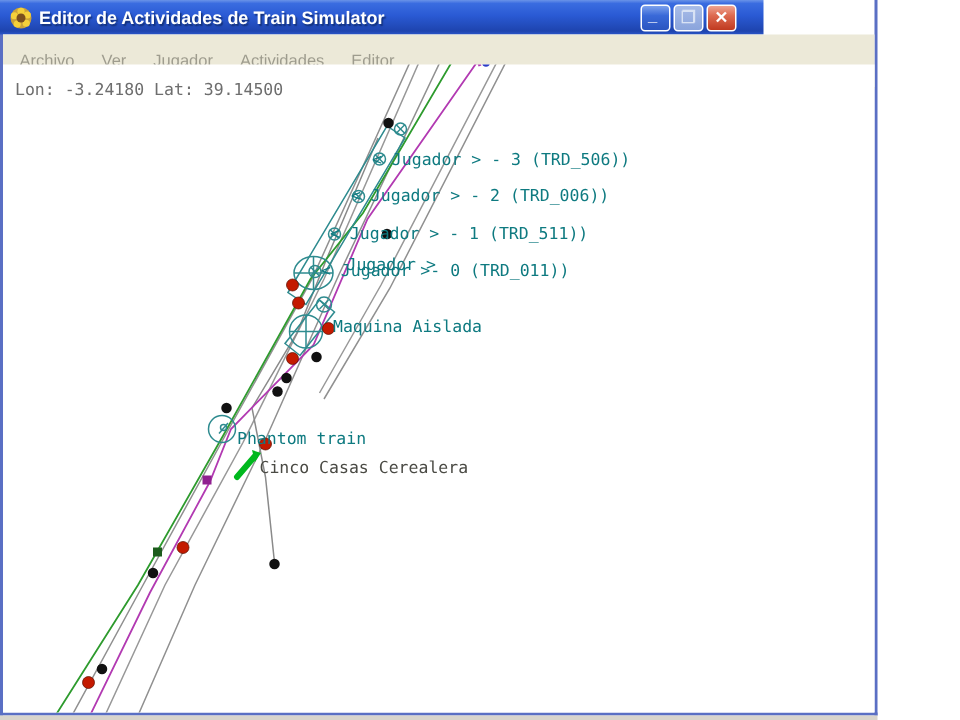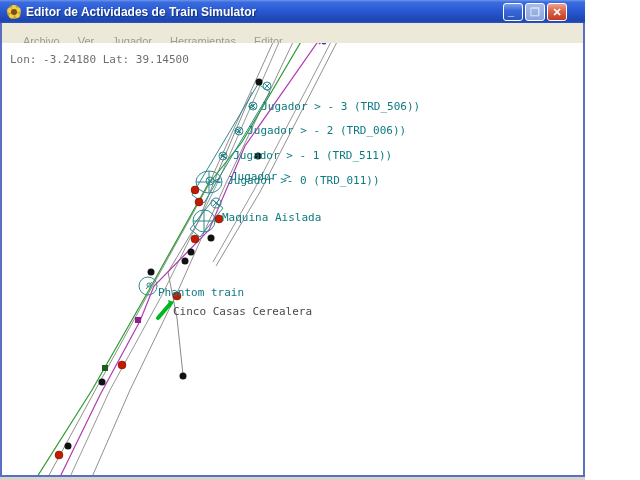--- a/index.html
+++ b/index.html
@@ -7,38 +7,38 @@
               font-family:"Liberation Sans", sans-serif; }
   .stage { position:relative; width:640px; height:480px; background:#ffffff; }
 
   
   .app-window { position:absolute; left:0; top:0; width:585px; height:477px;
                 border-left:2px solid #5a6fc4; border-right:2px solid #5a6fc4;
                 border-bottom:2px solid #5a6fc4; background:#ffffff; }
   .below-strip { position:absolute; left:0; top:477px; width:585px; height:3px; background:#d8d4cc; }
 
   
-  .titlebar { position:absolute; left:-2px; top:0; width:585px; height:23px;
+  .titlebar { position:absolute; left:-2px; top:0; width:509px; height:23px;
               background:linear-gradient(180deg,#6a93e8 0%, #3a6ce0 10%, #2a5ad4 45%, #1e44ae 90%, #2a55c8 100%);
               display:flex; align-items:center; padding:0 4px; }
   .app-icon { width:16px; height:16px; margin:0 4px 0 2px; flex:0 0 auto; }
   .title-text { color:#ffffff; font-weight:bold; font-size:12px;
                 text-shadow:1px 1px 1px #12307a; white-space:nowrap; }
   .win-buttons { position:absolute; right:18px; top:3px; display:flex; gap:2px; }
   .win-btn { width:20px; height:18px; border-radius:3px; border:1px solid #ffffff;
              font-size:11px; line-height:16px; text-align:center; color:#fff; font-weight:bold; }
   .btn-min   { background:linear-gradient(180deg,#7ba0ec,#3969d8 40%,#2a55c0); }
   .btn-min span { display:block; text-align:left; padding-left:4px; line-height:14px; }
   .btn-max   { background:linear-gradient(180deg,#a8bce8,#8aa4dc); color:#d8e2f4; }
   .btn-close { background:linear-gradient(180deg,#efa390,#dd6a50 40%,#c03a20); }
 
   
   .menubar { position:absolute; left:0; top:23px; width:581px; height:36px;
              background:#ece9d8; border-bottom:1px solid #aca899;
-             display:flex; align-items:center; padding-left:21px; }
+             display:flex; align-items:center; padding-left:11px; }
   .menu-item { font-size:11px; color:#9e9c8e; padding:2px 9px 2px 0; margin-right:9px; white-space:nowrap; }
 
   
   .map-area { position:absolute; left:0; top:43px; width:581px; height:432px; background:#ffffff; }
   .coords-readout { position:absolute; left:8px; top:10px;
                     font-family:"DejaVu Sans Mono", monospace; font-size:11px; color:#6e6e6e;
                     white-space:nowrap; }
   svg text { font-family:"DejaVu Sans Mono", monospace; font-size:11px; }
   .lbl-teal { fill:#0e7a80; }
   .lbl-gray { fill:#4a4a44; }
@@ -66,21 +66,21 @@
           </div>
         <div class="win-btn btn-max"><span>❐</span></div>
         <div class="win-btn btn-close"><span>✕</span></div>
       </div>
     </div>
 
     <div class="menubar">
       <span class="menu-item">Archivo</span>
       <span class="menu-item">Ver</span>
       <span class="menu-item">Jugador</span>
-      <span class="menu-item">Herramientas</span>
+      <span class="menu-item">Actividades</span>
       <span class="menu-item">Editor</span>
     </div>
 
     <div class="map-area">
       <div class="coords-readout">Lon: -3.24180 Lat: 39.14500</div>
 
       <svg width="581" height="432" viewBox="0 43 581 432">
         <g>
 
           <polyline points="272,40 206,186 150,287 95,387 46,477" fill="none" stroke="#909090" stroke-width="1"></polyline>

